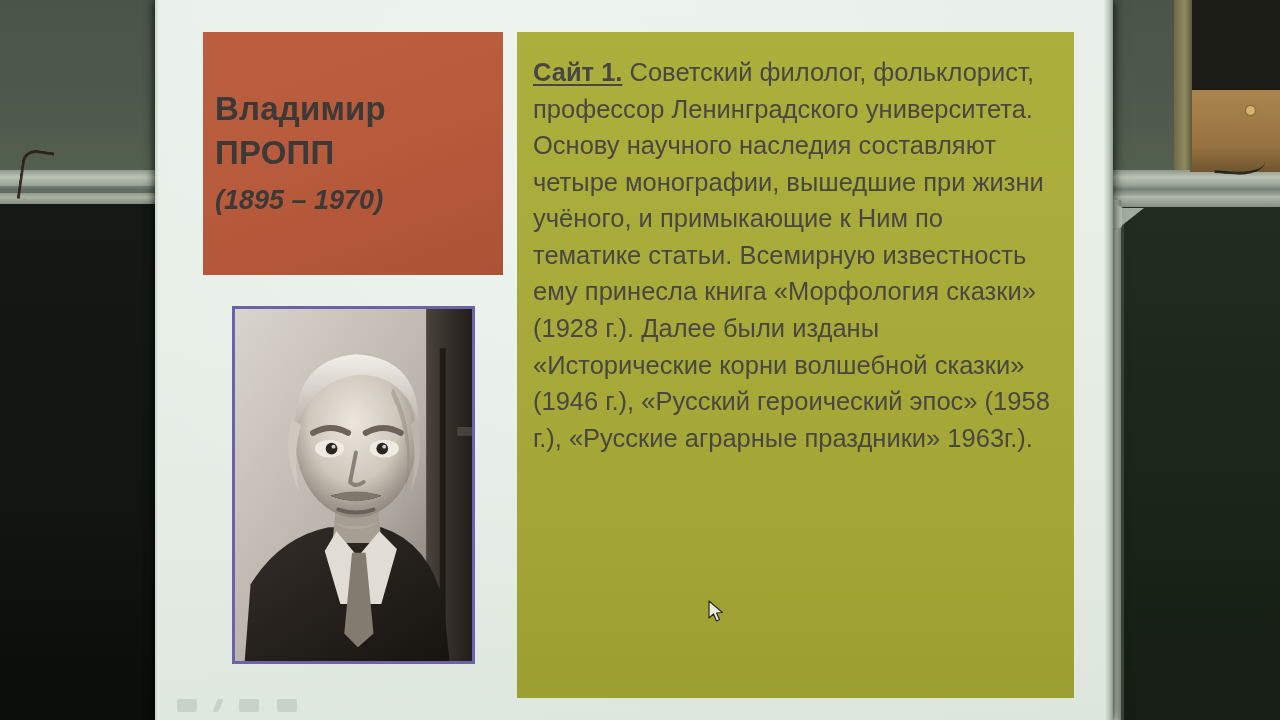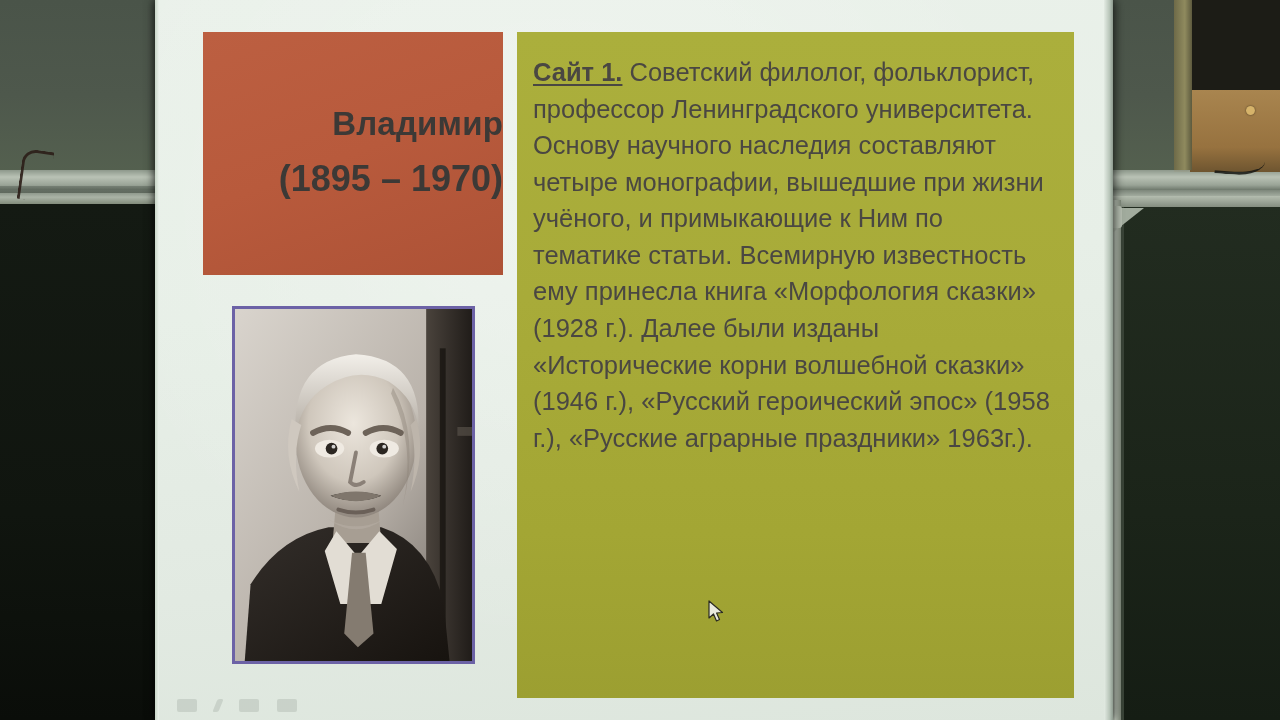--- a/index.html
+++ b/index.html
@@ -144,37 +144,37 @@
   
   .title-box {
     position: absolute;
     left: 203px; top: 32px; width: 300px; height: 243px;
     background: linear-gradient(160deg,#bc5f41 0%, #b85a3c 50%, #ad5236 100%);
     display: flex;
     flex-direction: column;
     justify-content: center;
     padding: 0 0 0 12px;
     box-sizing: border-box;
-    align-items: flex-end;
   }
   .title-line {
     color: #3c3936;
     font-weight: bold;
     font-size: 33px;
     line-height: 1.33;
     letter-spacing: .2px;
     white-space: nowrap;
   }
   .title-dates {
     color: #3c3936;
     font-weight: bold;
-    font-size: 36px;
+    font-size: 27px;
     line-height: 1.4;
     margin-top: 8px;
     white-space: nowrap;
+    font-style: italic;
   }
 
   .portrait {
     position: absolute;
     left: 232px; top: 306px; width: 243px; height: 358px;
     border: 3px solid #6c62a6;
     box-sizing: border-box;
     background: #2d2a28;
     overflow: hidden;
   }
@@ -243,20 +243,21 @@
   <div class="wire"></div>
 
   <div class="screen">
     <div class="screen-sheen"></div>
   </div>
   <div class="screen-edge-l"></div>
   <div class="screen-edge-r"></div>
 
   <div class="title-box">
     <div class="title-line">Владимир</div>
+    <div class="title-line">ПРОПП</div>
     <div class="title-dates">(1895 – 1970)</div>
   </div>
 
   <div class="portrait">
     <svg viewBox="0 0 243 358" preserveAspectRatio="none">
       <defs>
         <linearGradient id="bgw" x1="0" y1="0" x2="1" y2="1">
           <stop offset="0%" stop-color="#d9d4cd"></stop>
           <stop offset="55%" stop-color="#b9b2aa"></stop>
           <stop offset="100%" stop-color="#6a645e"></stop>

